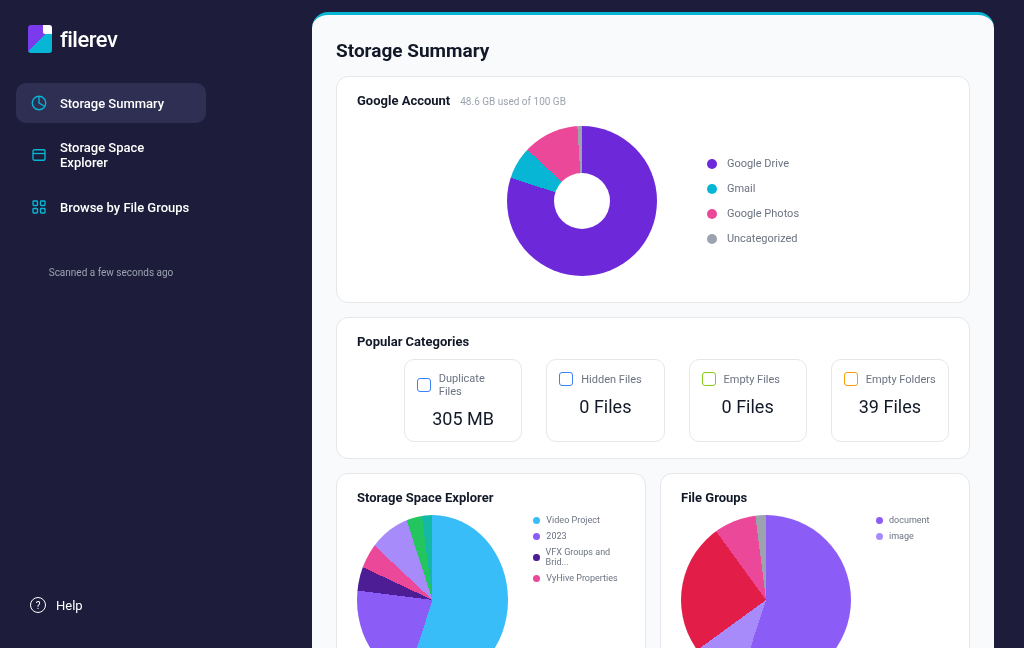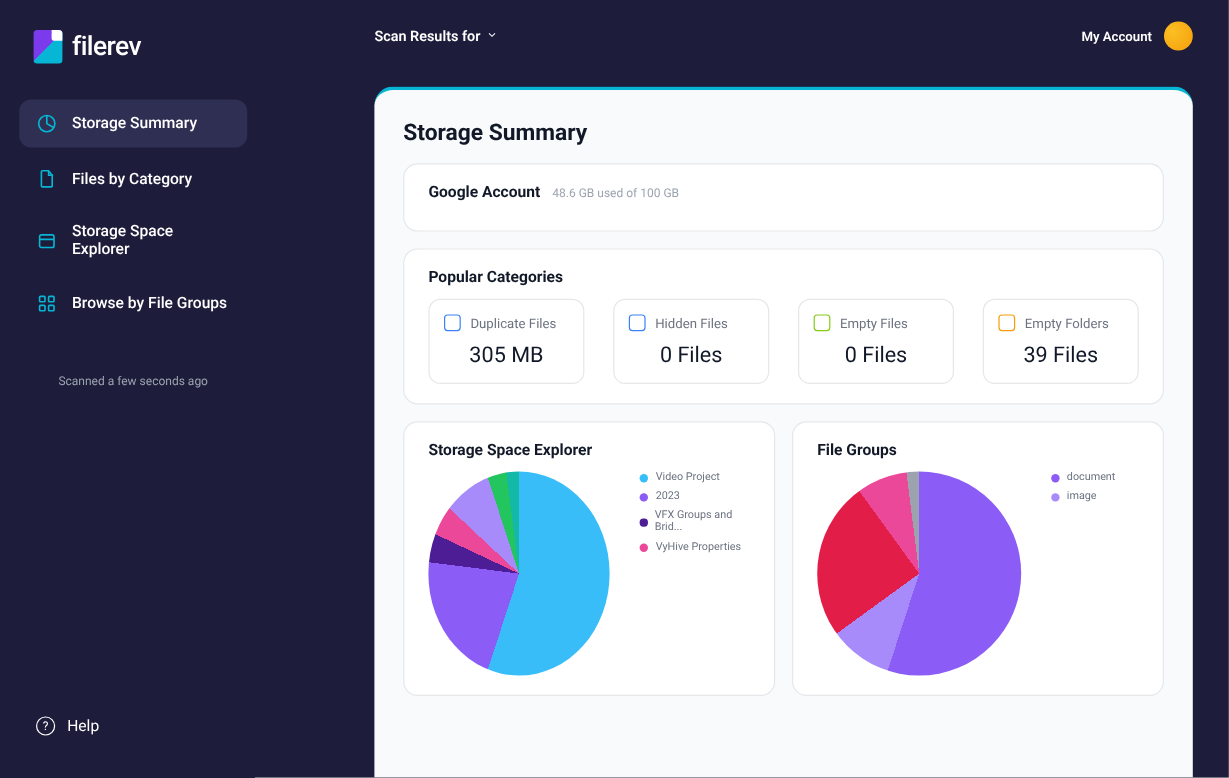--- a/index.html
+++ b/index.html
@@ -194,20 +194,21 @@
       gap: 10px;
       font-size: 11px;
       color: #6b7280;
     }
     .legend-dot { width: 10px; height: 10px; border-radius: 50%; }
     .cat-grid {
       display: grid;
       grid-template-columns: repeat(4, 1fr);
       gap: 24px;
       margin-top: 10px;
+      margin-left: 47px;
     }
     .cat-card {
       background: #fff;
       border: 1px solid #e5e7eb;
       border-radius: 10px;
       padding: 12px;
       cursor: pointer;
     }
     .cat-head { display: flex; align-items: center; gap: 8px; margin-bottom: 10px; }
     .cat-icon {
@@ -252,29 +253,20 @@
         <svg class="ic" viewBox="0 0 24 24">
             <circle cx="12" cy="12" r="9"></circle>
             <path d="M12 3v9l7 4"></path>
           </svg>
       </span>
       <span>Storage Summary</span>
     </div>
     <div class="nav-item">
       <span class="nav-icon">
         <svg class="ic" viewBox="0 0 24 24">
-            <path d="M14 3H7a1 1 0 0 0-1 1v16a1 1 0 0 0 1 1h10a1 1 0 0 0 1-1V8z"></path>
-            <path d="M14 3v5h5"></path>
-          </svg>
-      </span>
-      <span>Files by Category</span>
-    </div>
-    <div class="nav-item">
-      <span class="nav-icon">
-        <svg class="ic" viewBox="0 0 24 24">
             <rect x="4" y="5" width="16" height="14" rx="2"></rect>
             <path d="M4 10h16"></path>
           </svg>
       </span>
       <span>Storage Space Explorer</span>
     </div>
     <div class="nav-item">
       <span class="nav-icon">
         <svg class="ic" viewBox="0 0 24 24">
             <rect x="4" y="4" width="6" height="6" rx="1"></rect>
@@ -289,42 +281,49 @@
   <div class="scan-wrap">
     <div class="scan-info">Scanned a few seconds ago</div>
   </div>
   <div class="help">
     <span class="help-icon">?</span>
     <span>Help</span>
   </div>
 </aside>
 
 <main class="main">
-  <div class="topbar">
-    <div class="scan-results">
-      <span>Scan Results for</span>
-      <span>
-        <svg style="width:10px;height:10px;stroke:#fff;fill:none;stroke-width:2" viewBox="0 0 24 24">
-            <path d="M6 9l6 6 6-6"></path>
-          </svg>
-      </span>
-    </div>
-    <div class="topbar-right">
-      <span class="account-text">My Account</span>
-      <div class="avatar"></div>
-    </div>
-  </div>
 
   <div class="content">
     <h1 class="page-title">Storage Summary</h1>
 
     <div class="card">
       <div class="card-header">
         <span class="card-title">Google Account</span>
         <span class="card-sub">48.6 GB used of 100 GB</span>
+      </div>
+      <div class="account-body">
+        <div class="donut" id="donut-account" style="background: conic-gradient(rgb(109, 40, 217) 0%, rgb(109, 40, 217) 80%, rgb(6, 182, 212) 80%, rgb(6, 182, 212) 87%, rgb(236, 72, 153) 87%, rgb(236, 72, 153) 99%, rgb(156, 163, 175) 99%, rgb(156, 163, 175) 100%);"></div>
+        <div class="legend" id="legend-account">
+            <div class="legend-item">
+              <span class="legend-dot" style="background: rgb(109, 40, 217);"></span>
+              <span>Google Drive</span>
+            </div>
+            <div class="legend-item">
+              <span class="legend-dot" style="background: rgb(6, 182, 212);"></span>
+              <span>Gmail</span>
+            </div>
+            <div class="legend-item">
+              <span class="legend-dot" style="background: rgb(236, 72, 153);"></span>
+              <span>Google Photos</span>
+            </div>
+            <div class="legend-item">
+              <span class="legend-dot" style="background: rgb(156, 163, 175);"></span>
+              <span>Uncategorized</span>
+            </div>
+          </div>
       </div>
     </div>
 
     <div class="card">
       <div class="card-title">Popular Categories</div>
       <div class="cat-grid" id="cat-grid">
           <div class="cat-card">
             <div class="cat-head">
               <span class="cat-icon" style="border-color: rgb(59, 130, 246);"></span>
               <span class="cat-label">Duplicate Files</span>

